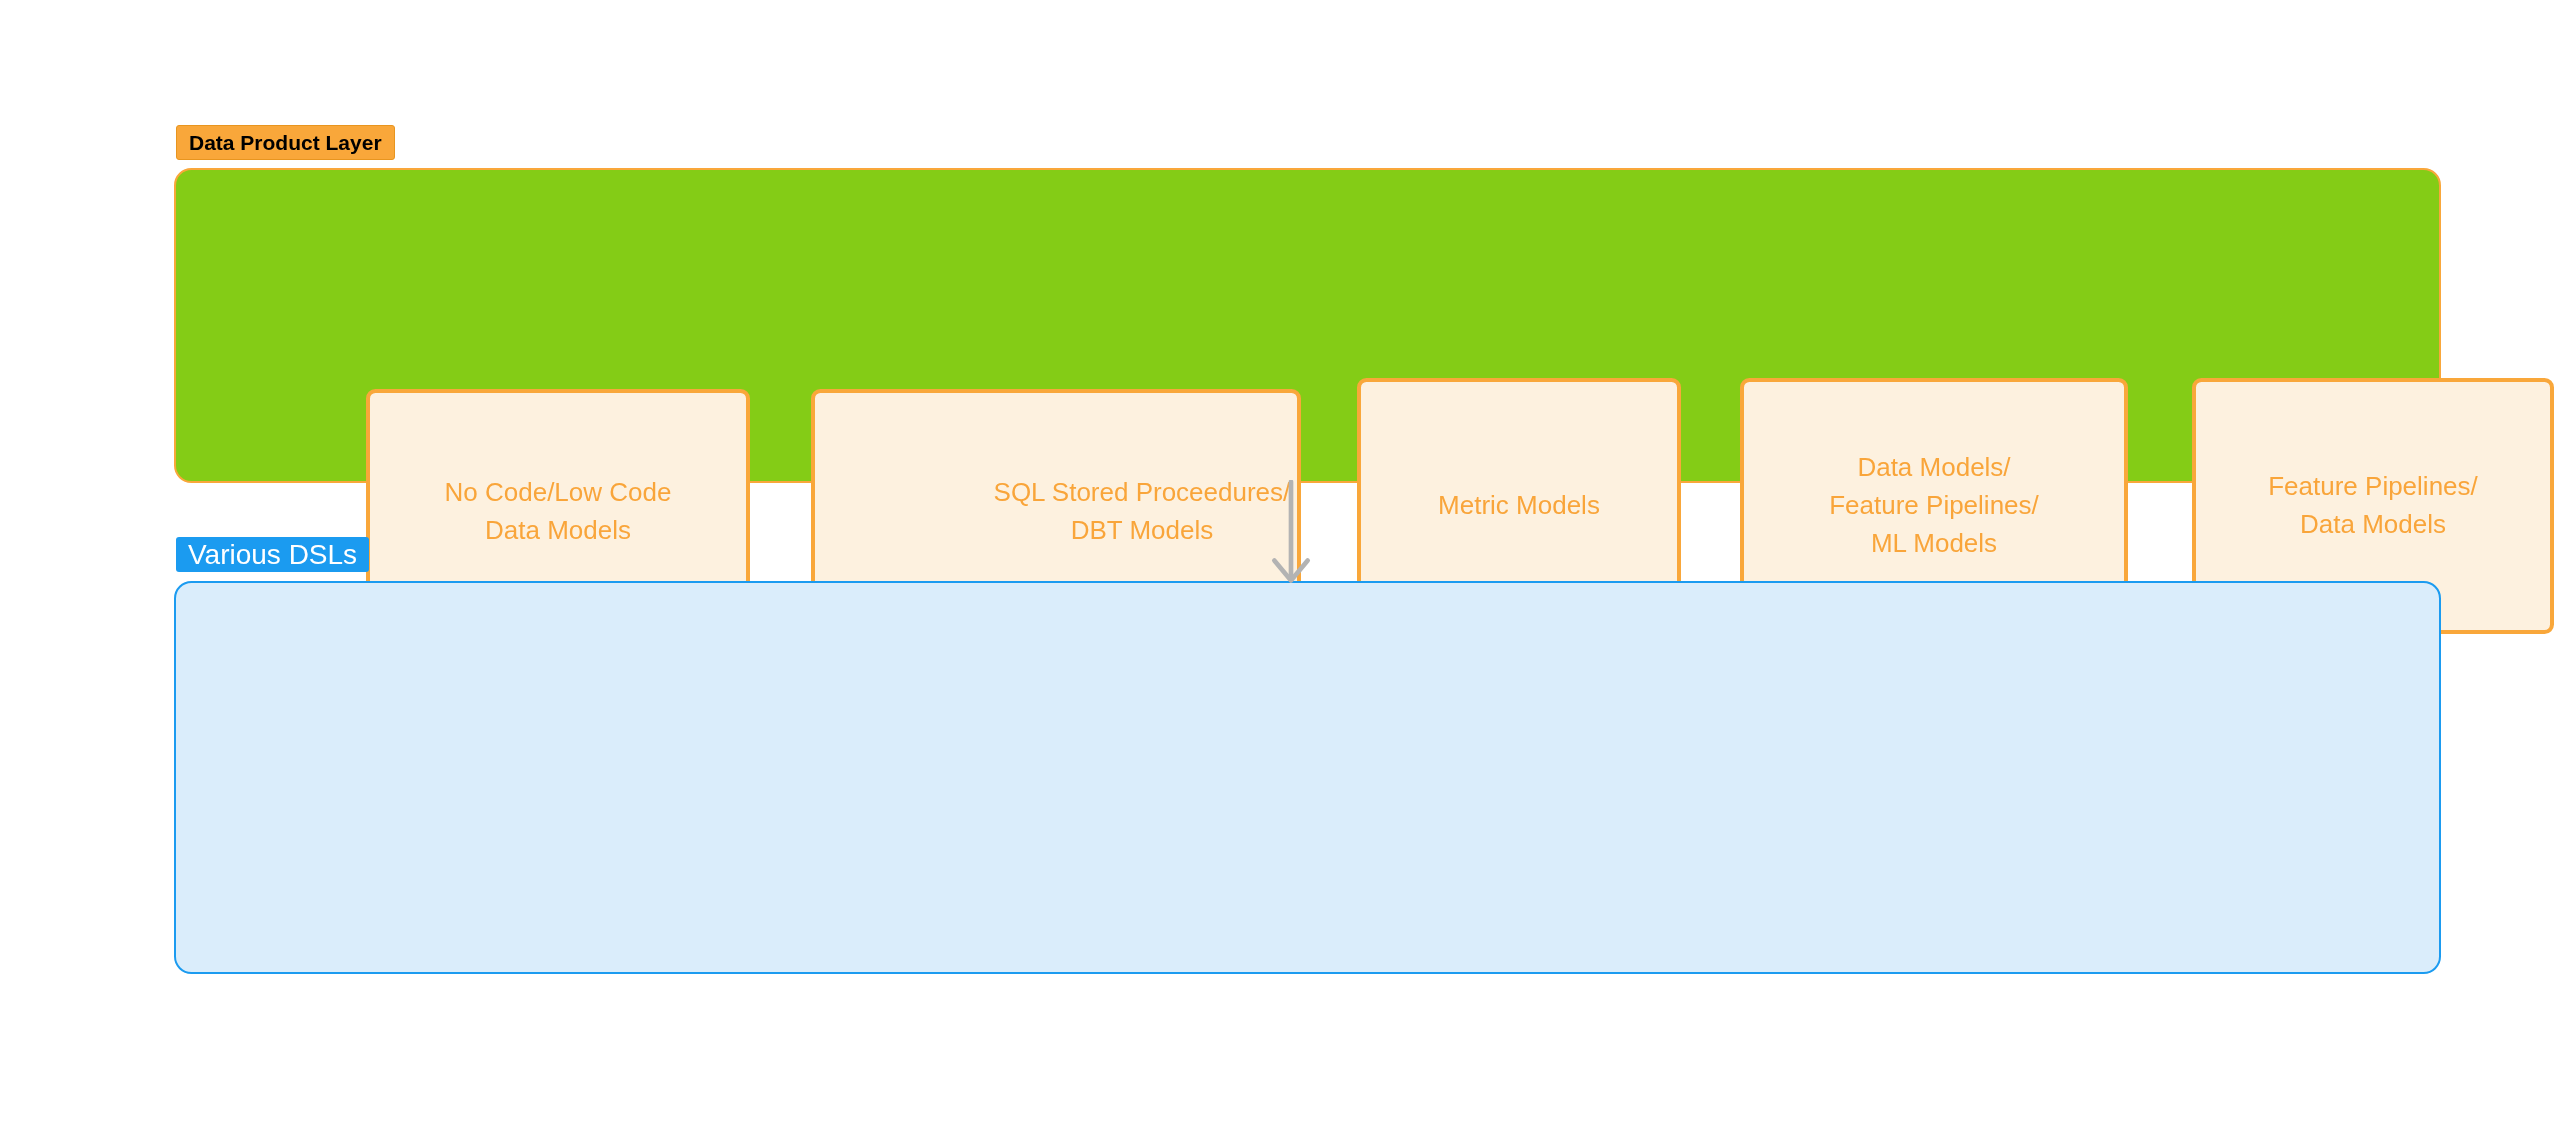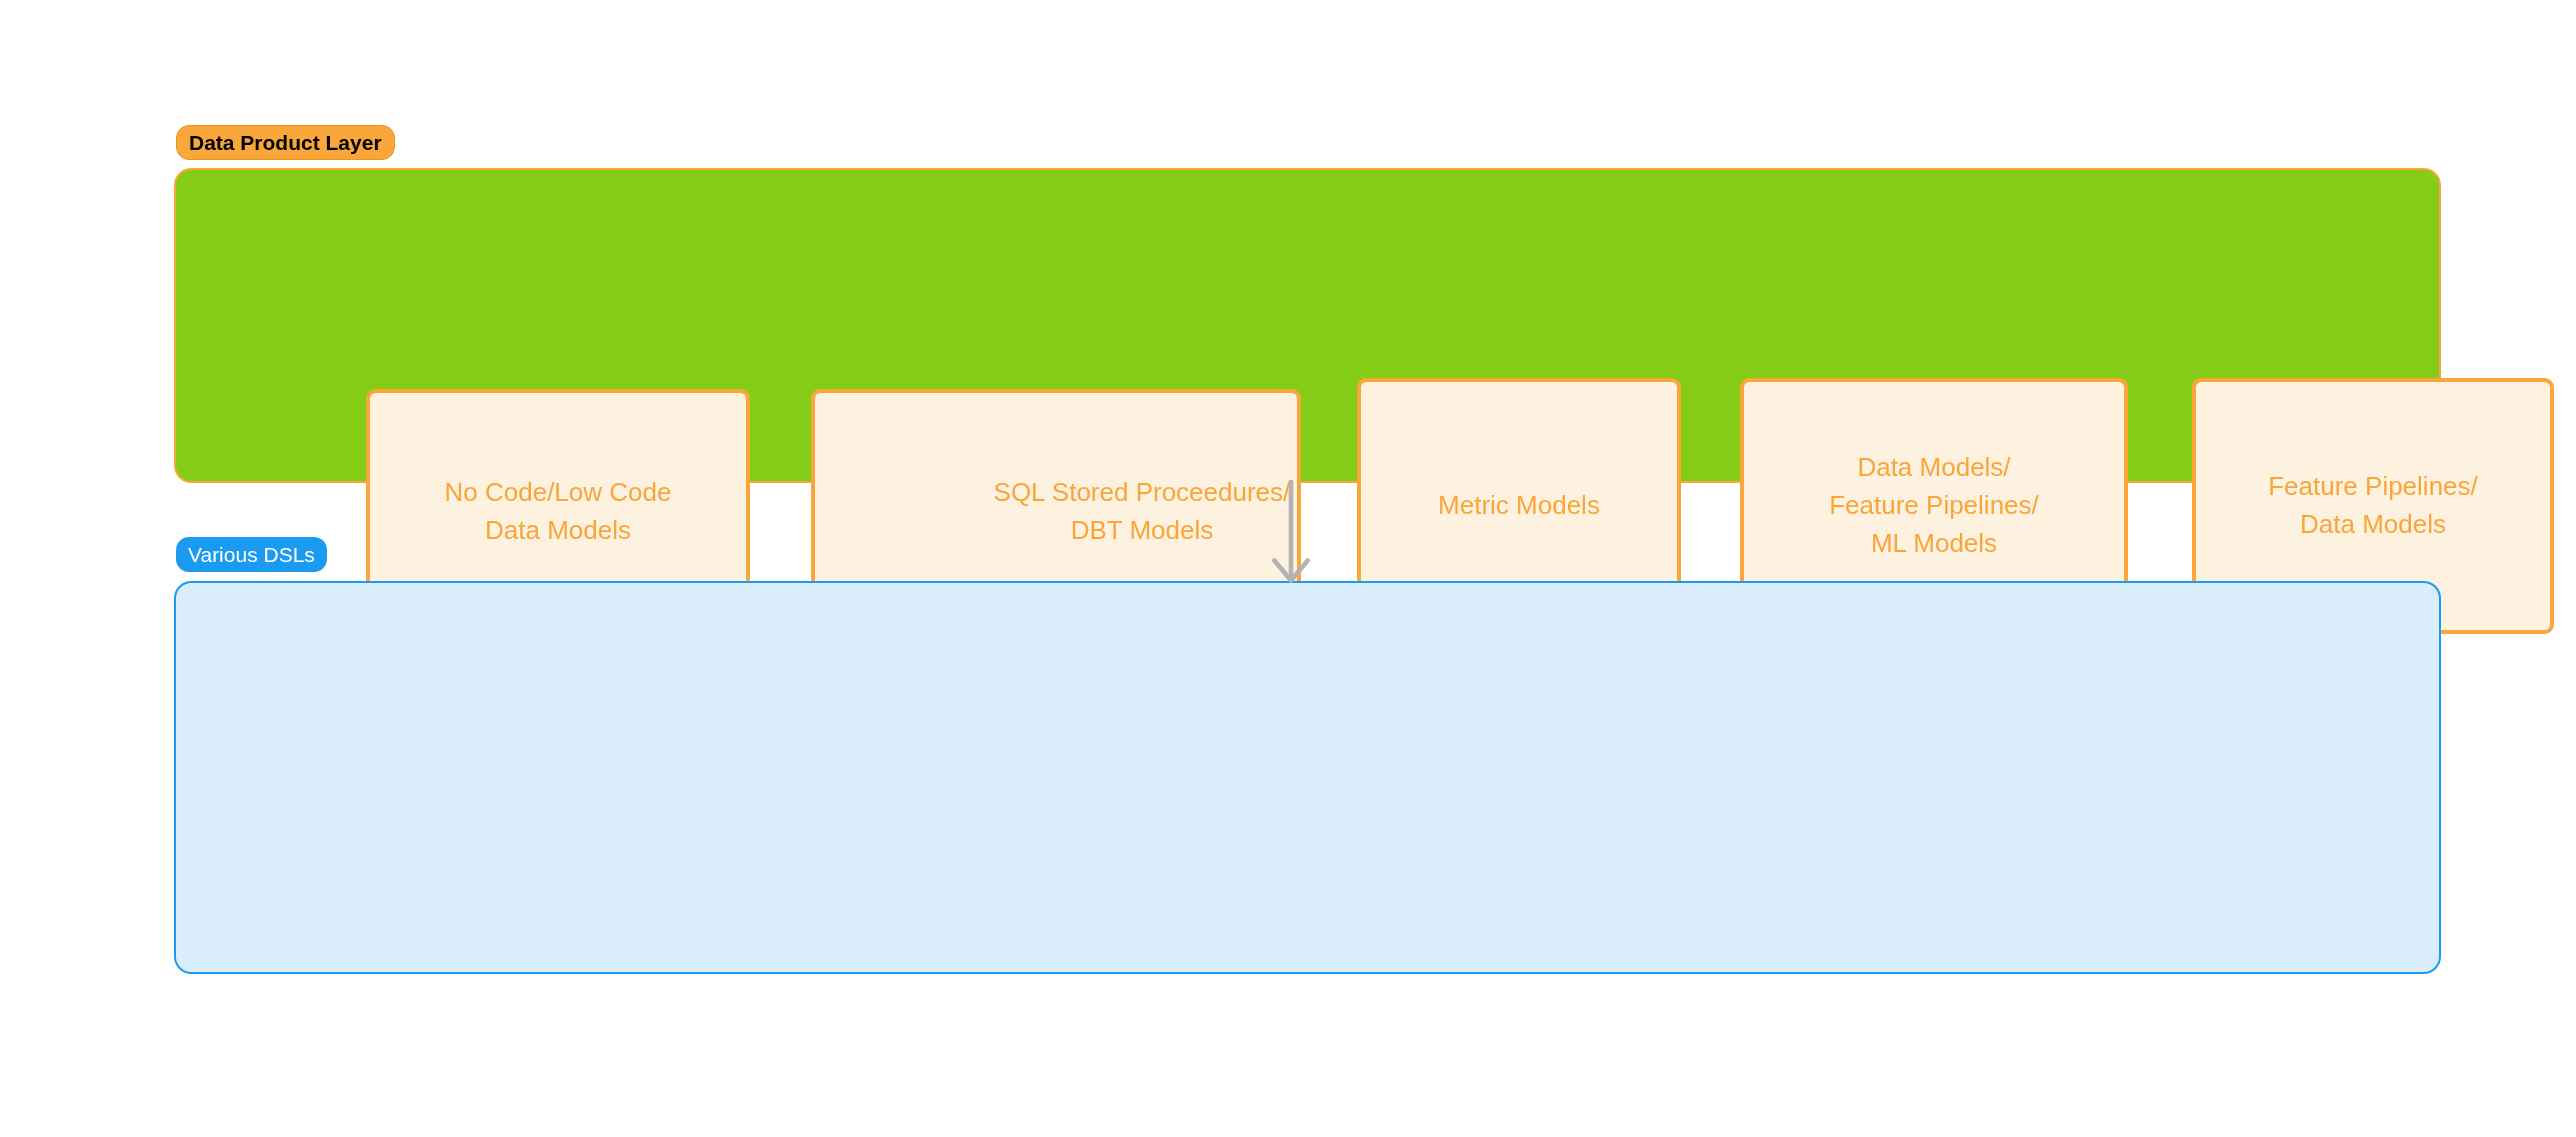--- a/index.html
+++ b/index.html
@@ -21,21 +21,21 @@
     position: absolute;
     inset: 0;
   }
 
   
   .badge {
     position: absolute;
     display: flex;
     align-items: center;
     justify-content: center;
-    border-radius: 13px;
+    border-radius: 3px;
     line-height: 1;
     white-space: nowrap;
     z-index: 5;
     box-sizing: border-box;
   }
   .badge-orange {
     left: 176px;
     top: 125px;
     height: 35px;
     padding: 0 12px;
@@ -45,21 +45,21 @@
     font-weight: 700;
     border: 0.7px solid #e8951f;
   }
   .badge-blue {
     left: 176px;
     top: 537px;
     height: 35px;
     padding: 0 12px;
     background: #1b9bf0;
     color: #ffffff;
-    font-size: 21px;
+    font-size: 28px;
     font-weight: 400;
   }
 
   
   .layer {
     position: absolute;
     box-sizing: border-box;
     border-radius: 17.4px;
     display: flex;
     align-items: center;

